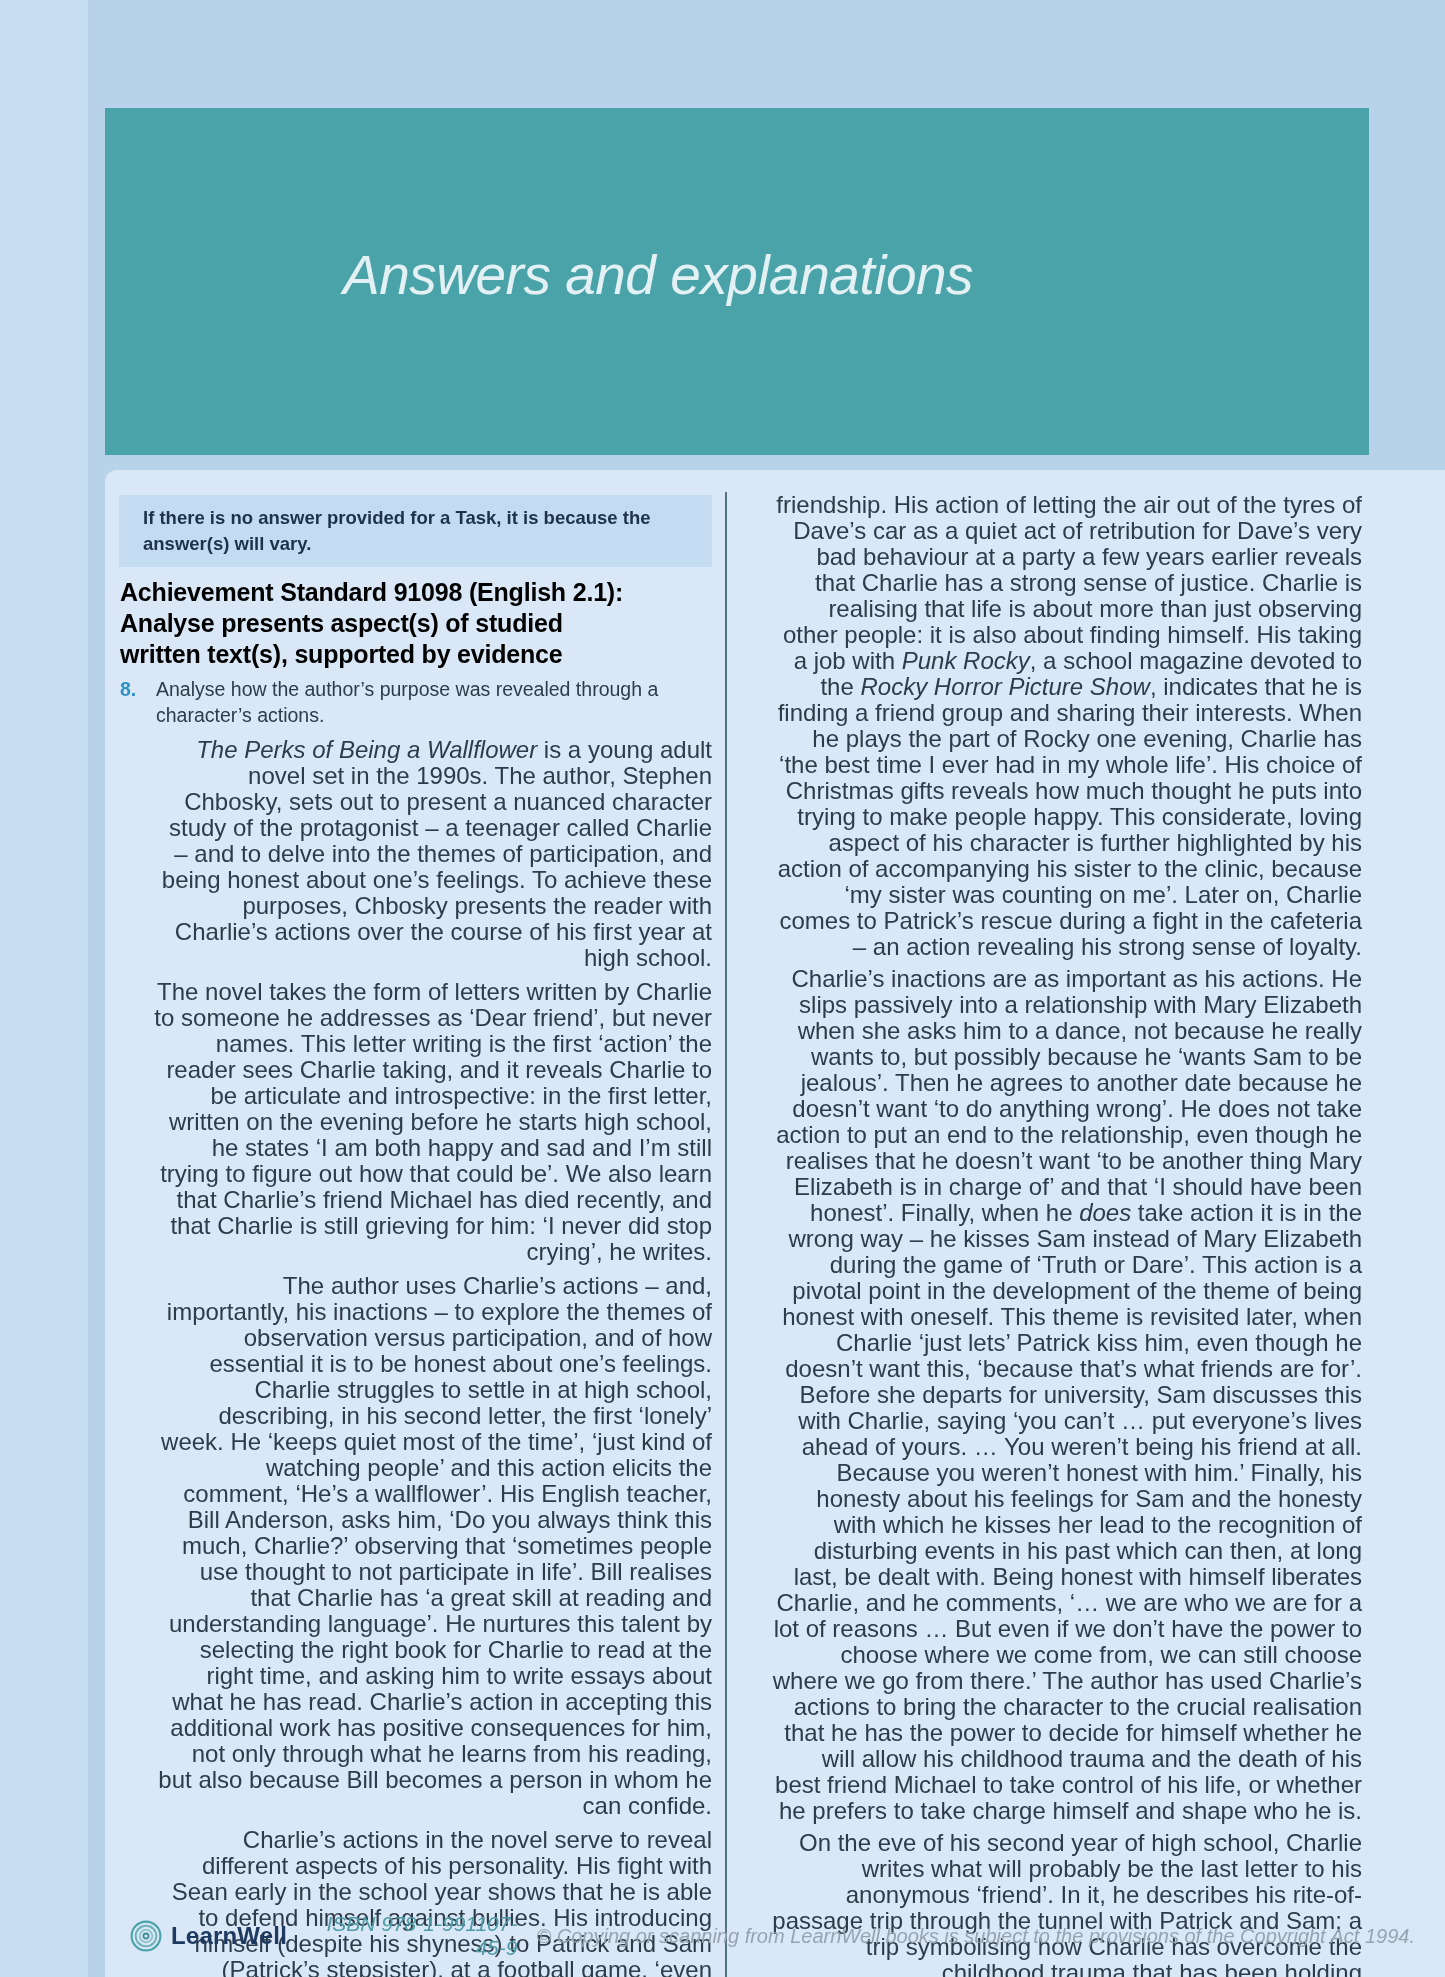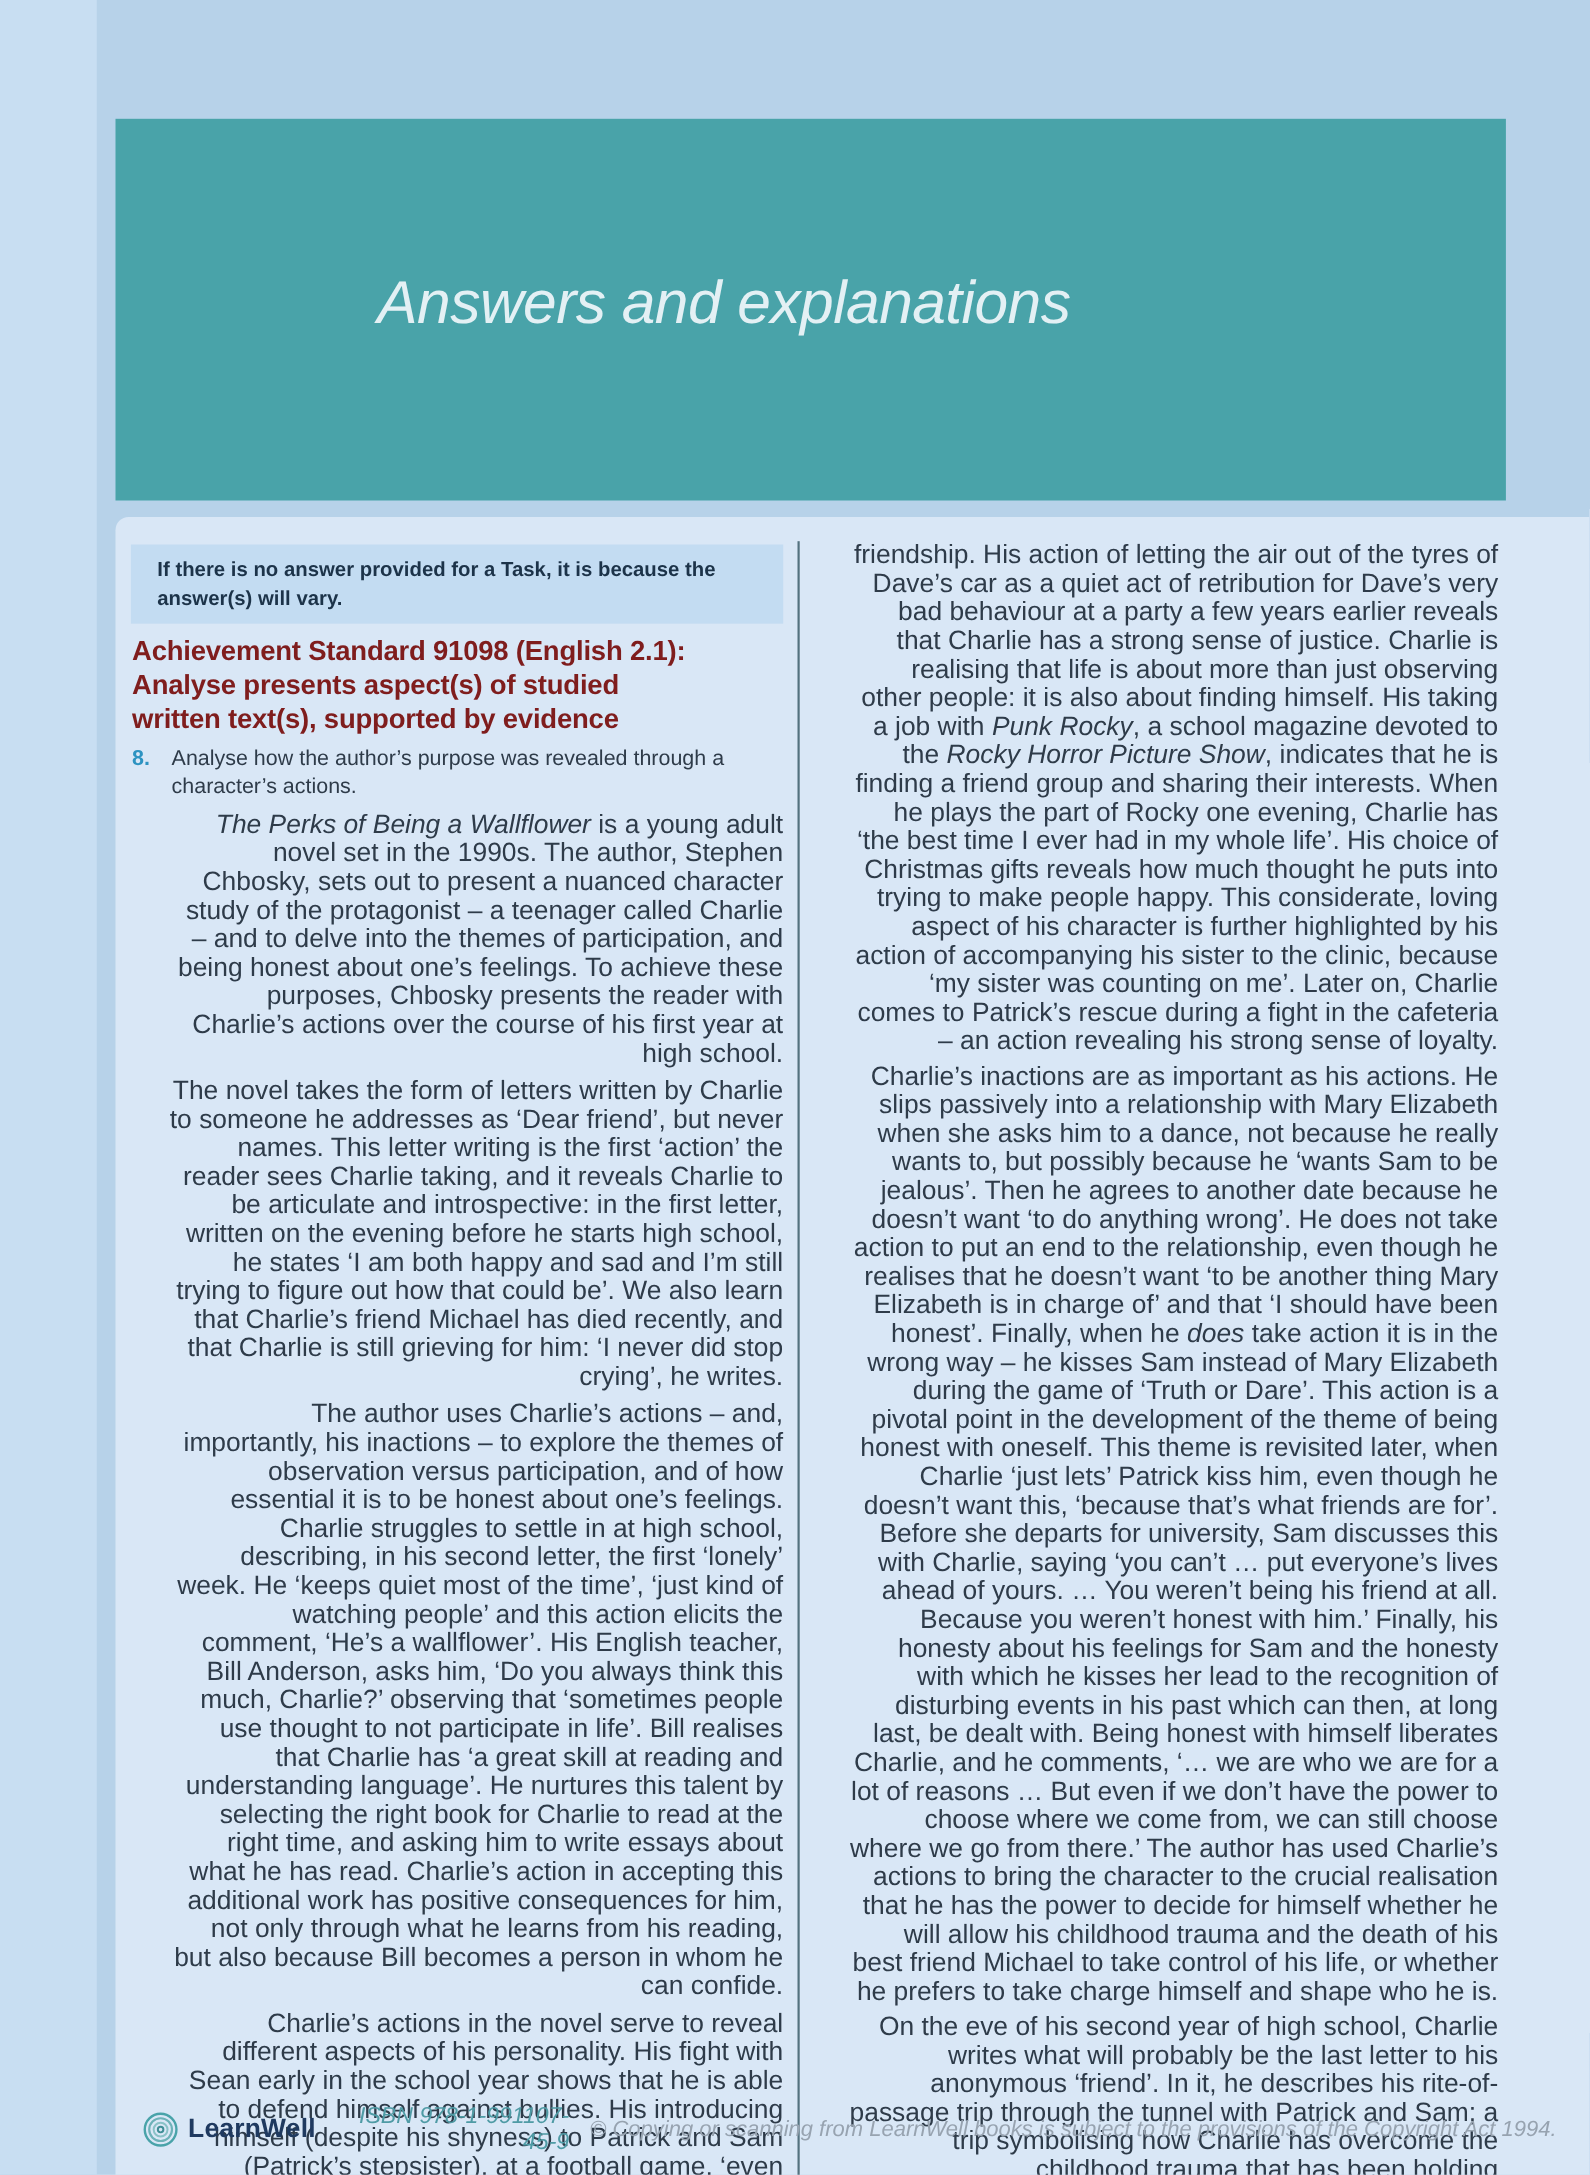--- a/index.html
+++ b/index.html
@@ -54,21 +54,21 @@
     margin-left: -1px;
   }
   .note-box p {
     margin: 0;
     font-size: 18.5px; line-height: 26px; font-weight: 700;
     color: #1c3349;
   }
   .standard-heading {
     margin: 0 0 6px 0;
     font-size: 25px; line-height: 31px; font-weight: 700;
-    color: #7f1d1d; letter-spacing: -0.2px;
+    color: #000000; letter-spacing: -0.2px;
   }
   .standard-heading span { display: block; }
   .section-row {
     display: flex; justify-content: space-between; align-items: center;
     margin: 0 6px 10px 0;
   }
   .section-heading {
     margin: 0;
     font-size: 28px; line-height: 34px; font-weight: 700;
     color: #53707f; letter-spacing: -0.2px;

